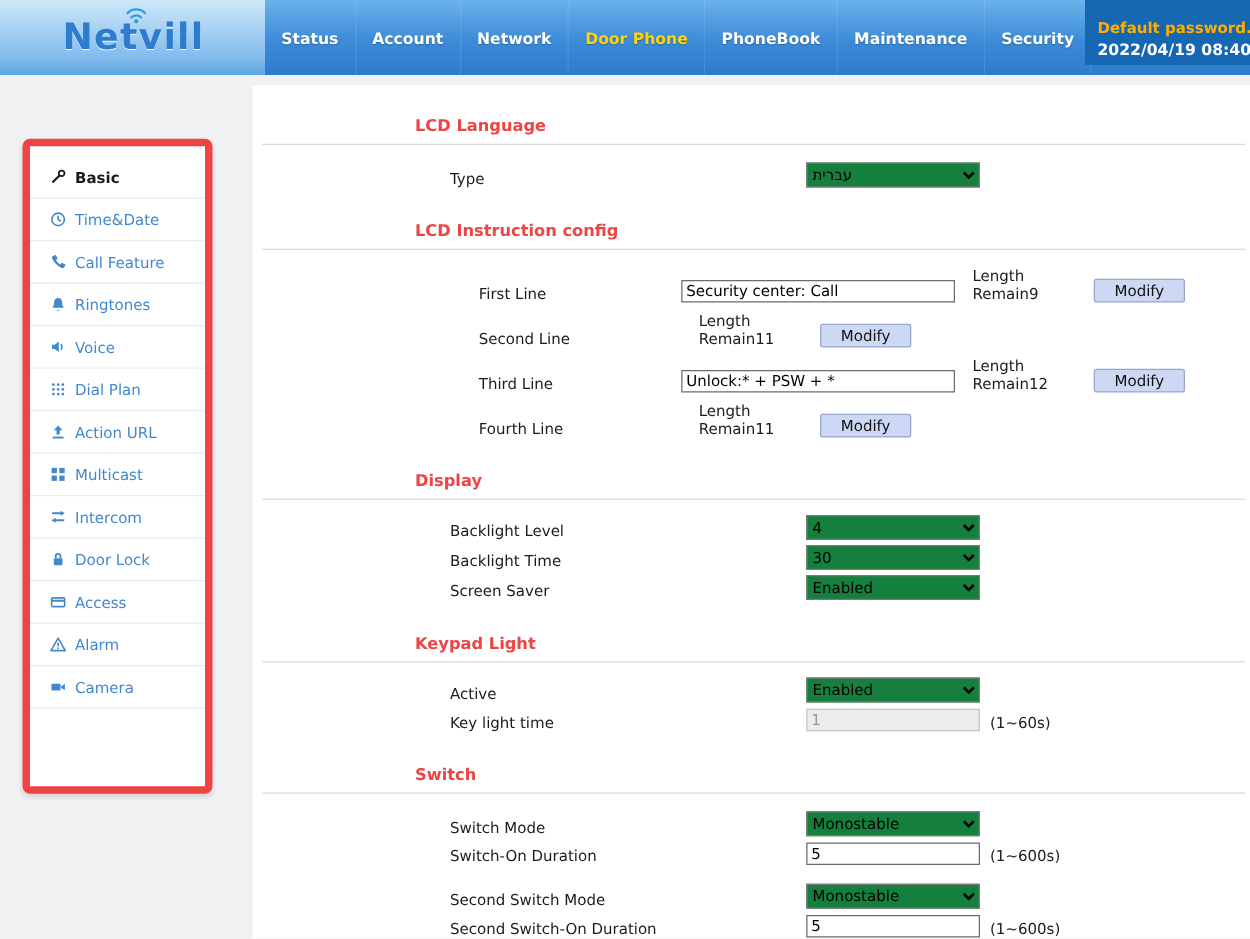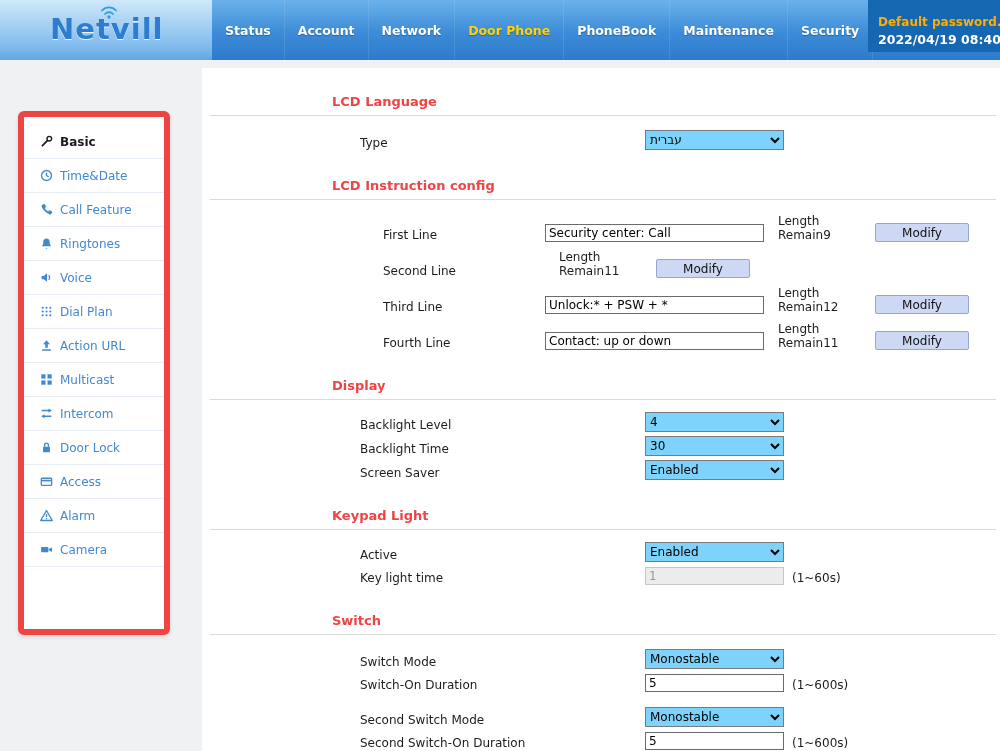--- a/index.html
+++ b/index.html
@@ -41,26 +41,26 @@
   .sec-t.first { margin-top:26px; }
   .rule { border-top:1px solid #dadada; margin:6px 4px 0 8px; height:0; }
 
   .r { display:flex; align-items:flex-end; }
   .r.std { margin-left:158px; }
   .r.std .lbl { width:285px; }
   .r.instr { margin-left:181px; }
   .r.instr .lbl { width:162px; }
   .lbl { color:#1c1c1c; font-size:12px; }
 
-  .sel { width:139px; height:20px; font-size:12px; font-family:inherit; border:1px solid #7a7a7a; background:#7dd3fc; }
+  .sel { width:139px; height:20px; font-size:12px; font-family:inherit; border:1px solid #7a7a7a; background:#15803d; }
   .txt { width:219px; height:18px; font-size:12px; font-family:inherit; border:1px solid #6b6b6b; padding:0 3px; }
   .txt.short { width:139px; }
   .txt.dis { background:#ececec; color:#999; border:1px solid #c6c6c6; }
   .remain { margin-left:14px; width:97px; font-size:12px; }
-  .modify { width:94px; height:19px; font-size:12px; font-family:inherit; background:#ccd8f4;
+  .modify { width:73px; height:19px; font-size:12px; font-family:inherit; background:#ccd8f4;
             border:1px solid #97a5cf; border-radius:2px; color:#111; cursor:pointer; }
   .note { margin-left:8px; font-size:12px; }
 
   .mt4{margin-top:4px}.mt5{margin-top:5px}.mt8{margin-top:8px}
   .mt12{margin-top:12px}.mt14{margin-top:14px}.mt15{margin-top:15px}
 </style>
 </head>
 <body>
 
 <div class="screen">
@@ -253,21 +253,20 @@
       <button class="modify">Modify</button>
     </div>
     <div class="r instr mt8">
       <span class="lbl">Third Line</span>
       <input class="txt" type="text" value="Unlock:* + PSW + *" style="">
       <span class="remain">Length Remain12</span>
       <button class="modify">Modify</button>
     </div>
     <div class="r instr mt8">
       <span class="lbl">Fourth Line</span>
-      <input class="txt" type="text" value="Contact: up or down" style="">
       <span class="remain">Length Remain11</span>
       <button class="modify">Modify</button>
     </div>
 
     <div class="sec-t">Display</div>
     <div class="rule"></div>
     <div class="r std mt12">
       <span class="lbl">Backlight Level</span>
       <select class="sel">
         <option>4</option>

